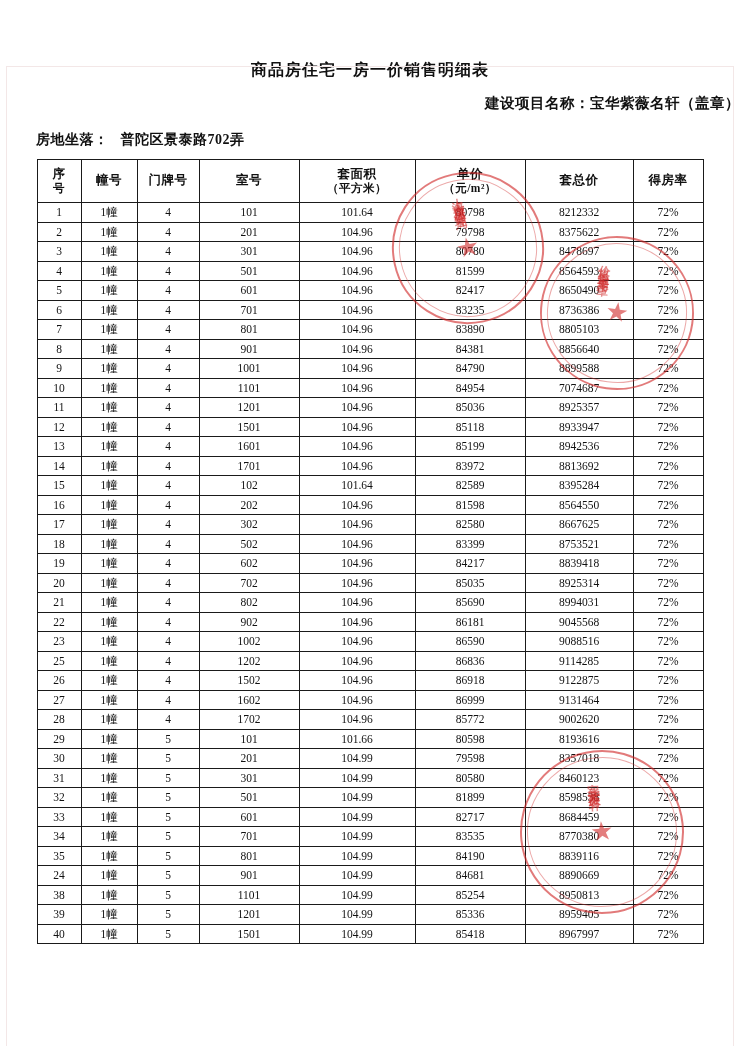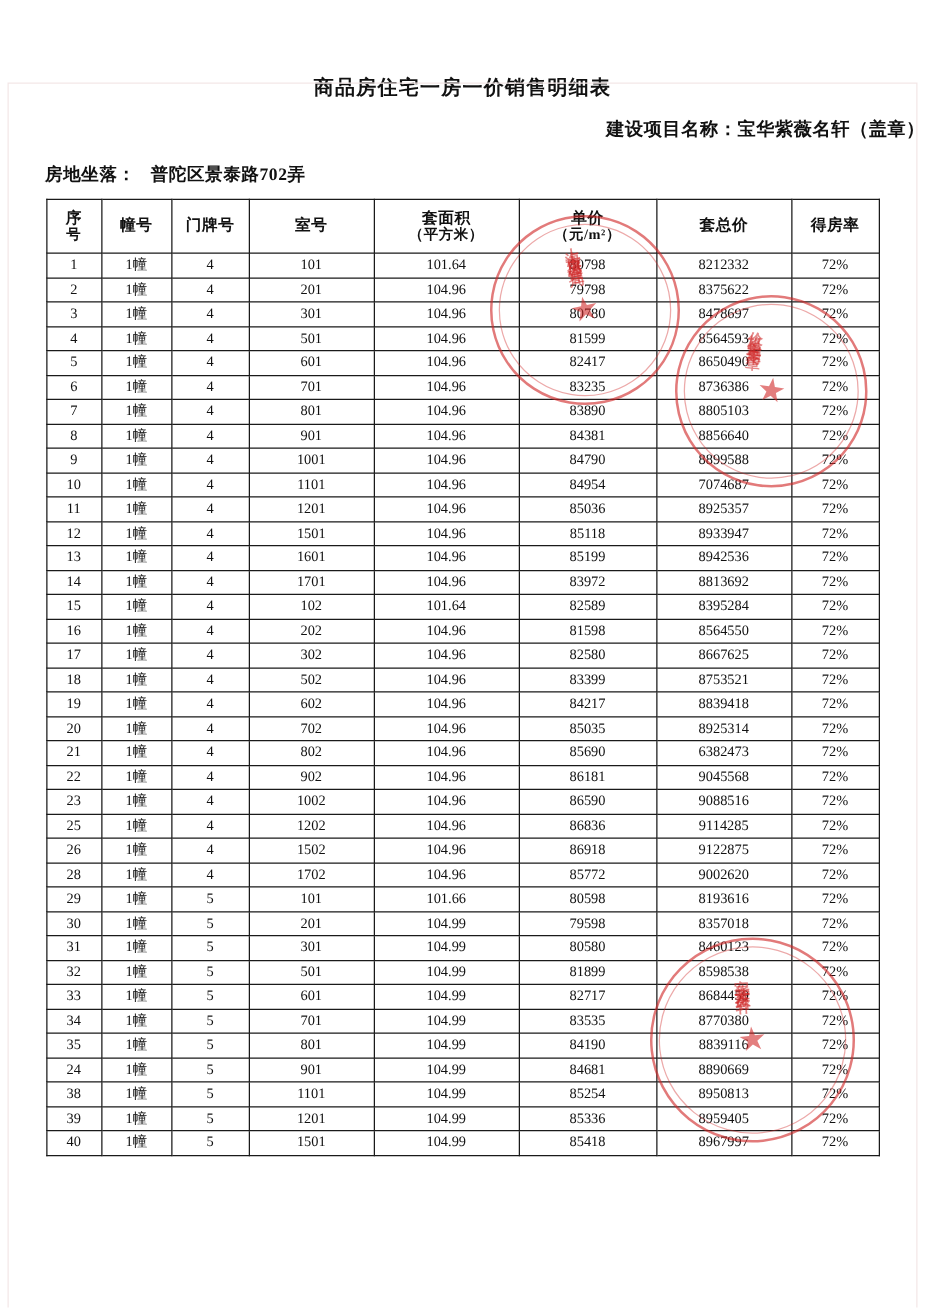--- a/index.html
+++ b/index.html
@@ -407,21 +407,21 @@
           <td>8925314</td>
           <td>72%</td>
         </tr>
         <tr>
           <td>21</td>
           <td>1幢</td>
           <td>4</td>
           <td>802</td>
           <td>104.96</td>
           <td>85690</td>
-          <td>6382473</td>
+          <td>8994031</td>
           <td>72%</td>
         </tr>
         <tr>
           <td>22</td>
           <td>1幢</td>
           <td>4</td>
           <td>902</td>
           <td>104.96</td>
           <td>86181</td>
           <td>9045568</td>
@@ -448,20 +448,30 @@
           <td>72%</td>
         </tr>
         <tr>
           <td>26</td>
           <td>1幢</td>
           <td>4</td>
           <td>1502</td>
           <td>104.96</td>
           <td>86918</td>
           <td>9122875</td>
+          <td>72%</td>
+        </tr>
+        <tr>
+          <td>27</td>
+          <td>1幢</td>
+          <td>4</td>
+          <td>1602</td>
+          <td>104.96</td>
+          <td>86999</td>
+          <td>9131464</td>
           <td>72%</td>
         </tr>
         <tr>
           <td>28</td>
           <td>1幢</td>
           <td>4</td>
           <td>1702</td>
           <td>104.96</td>
           <td>85772</td>
           <td>9002620</td>

